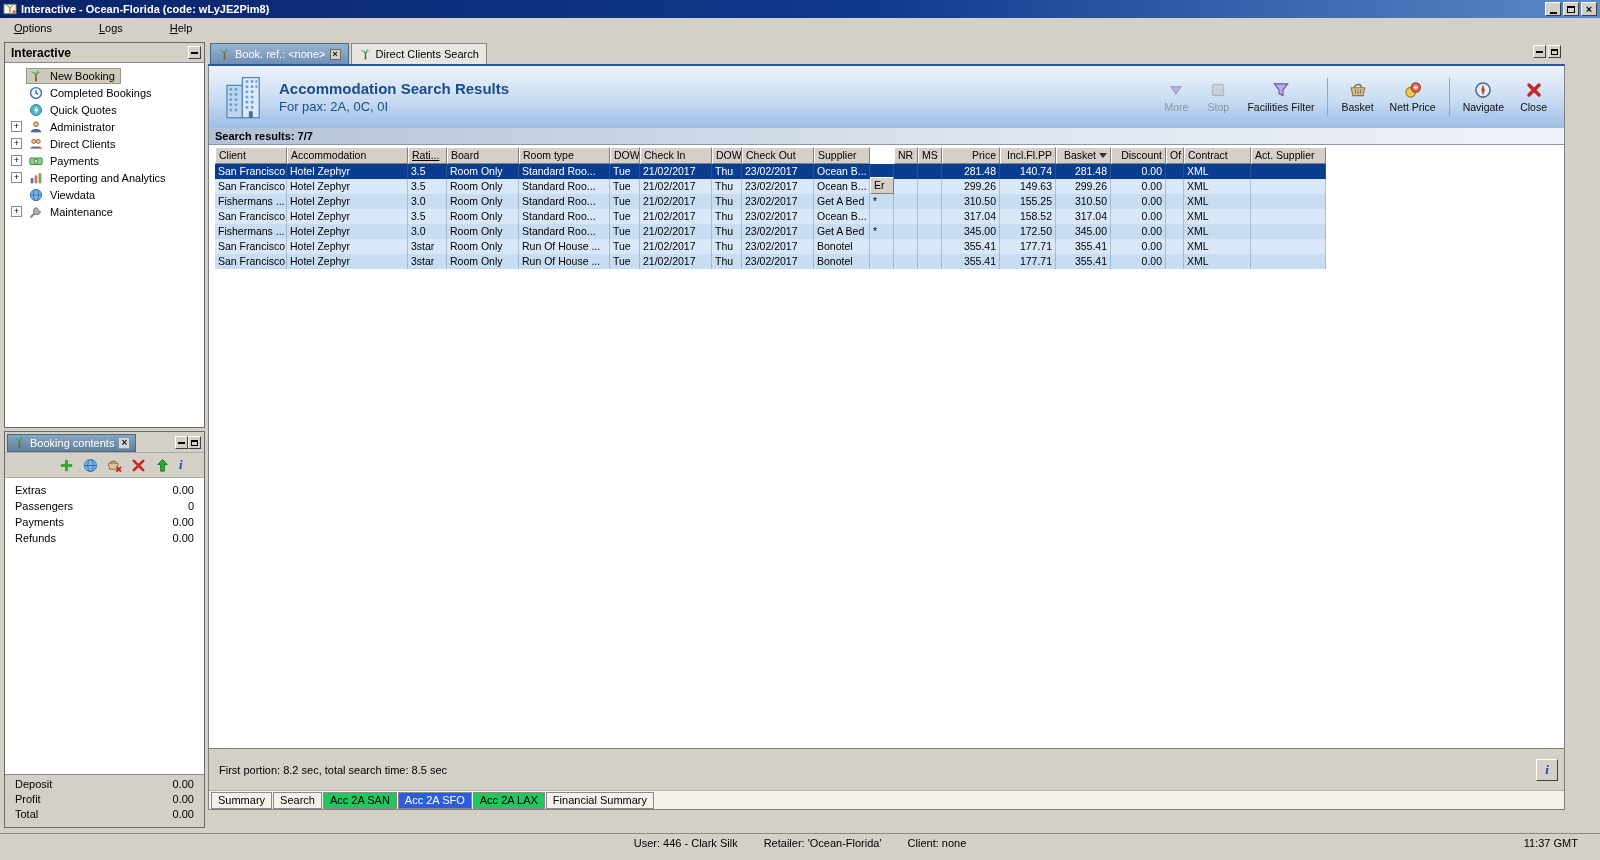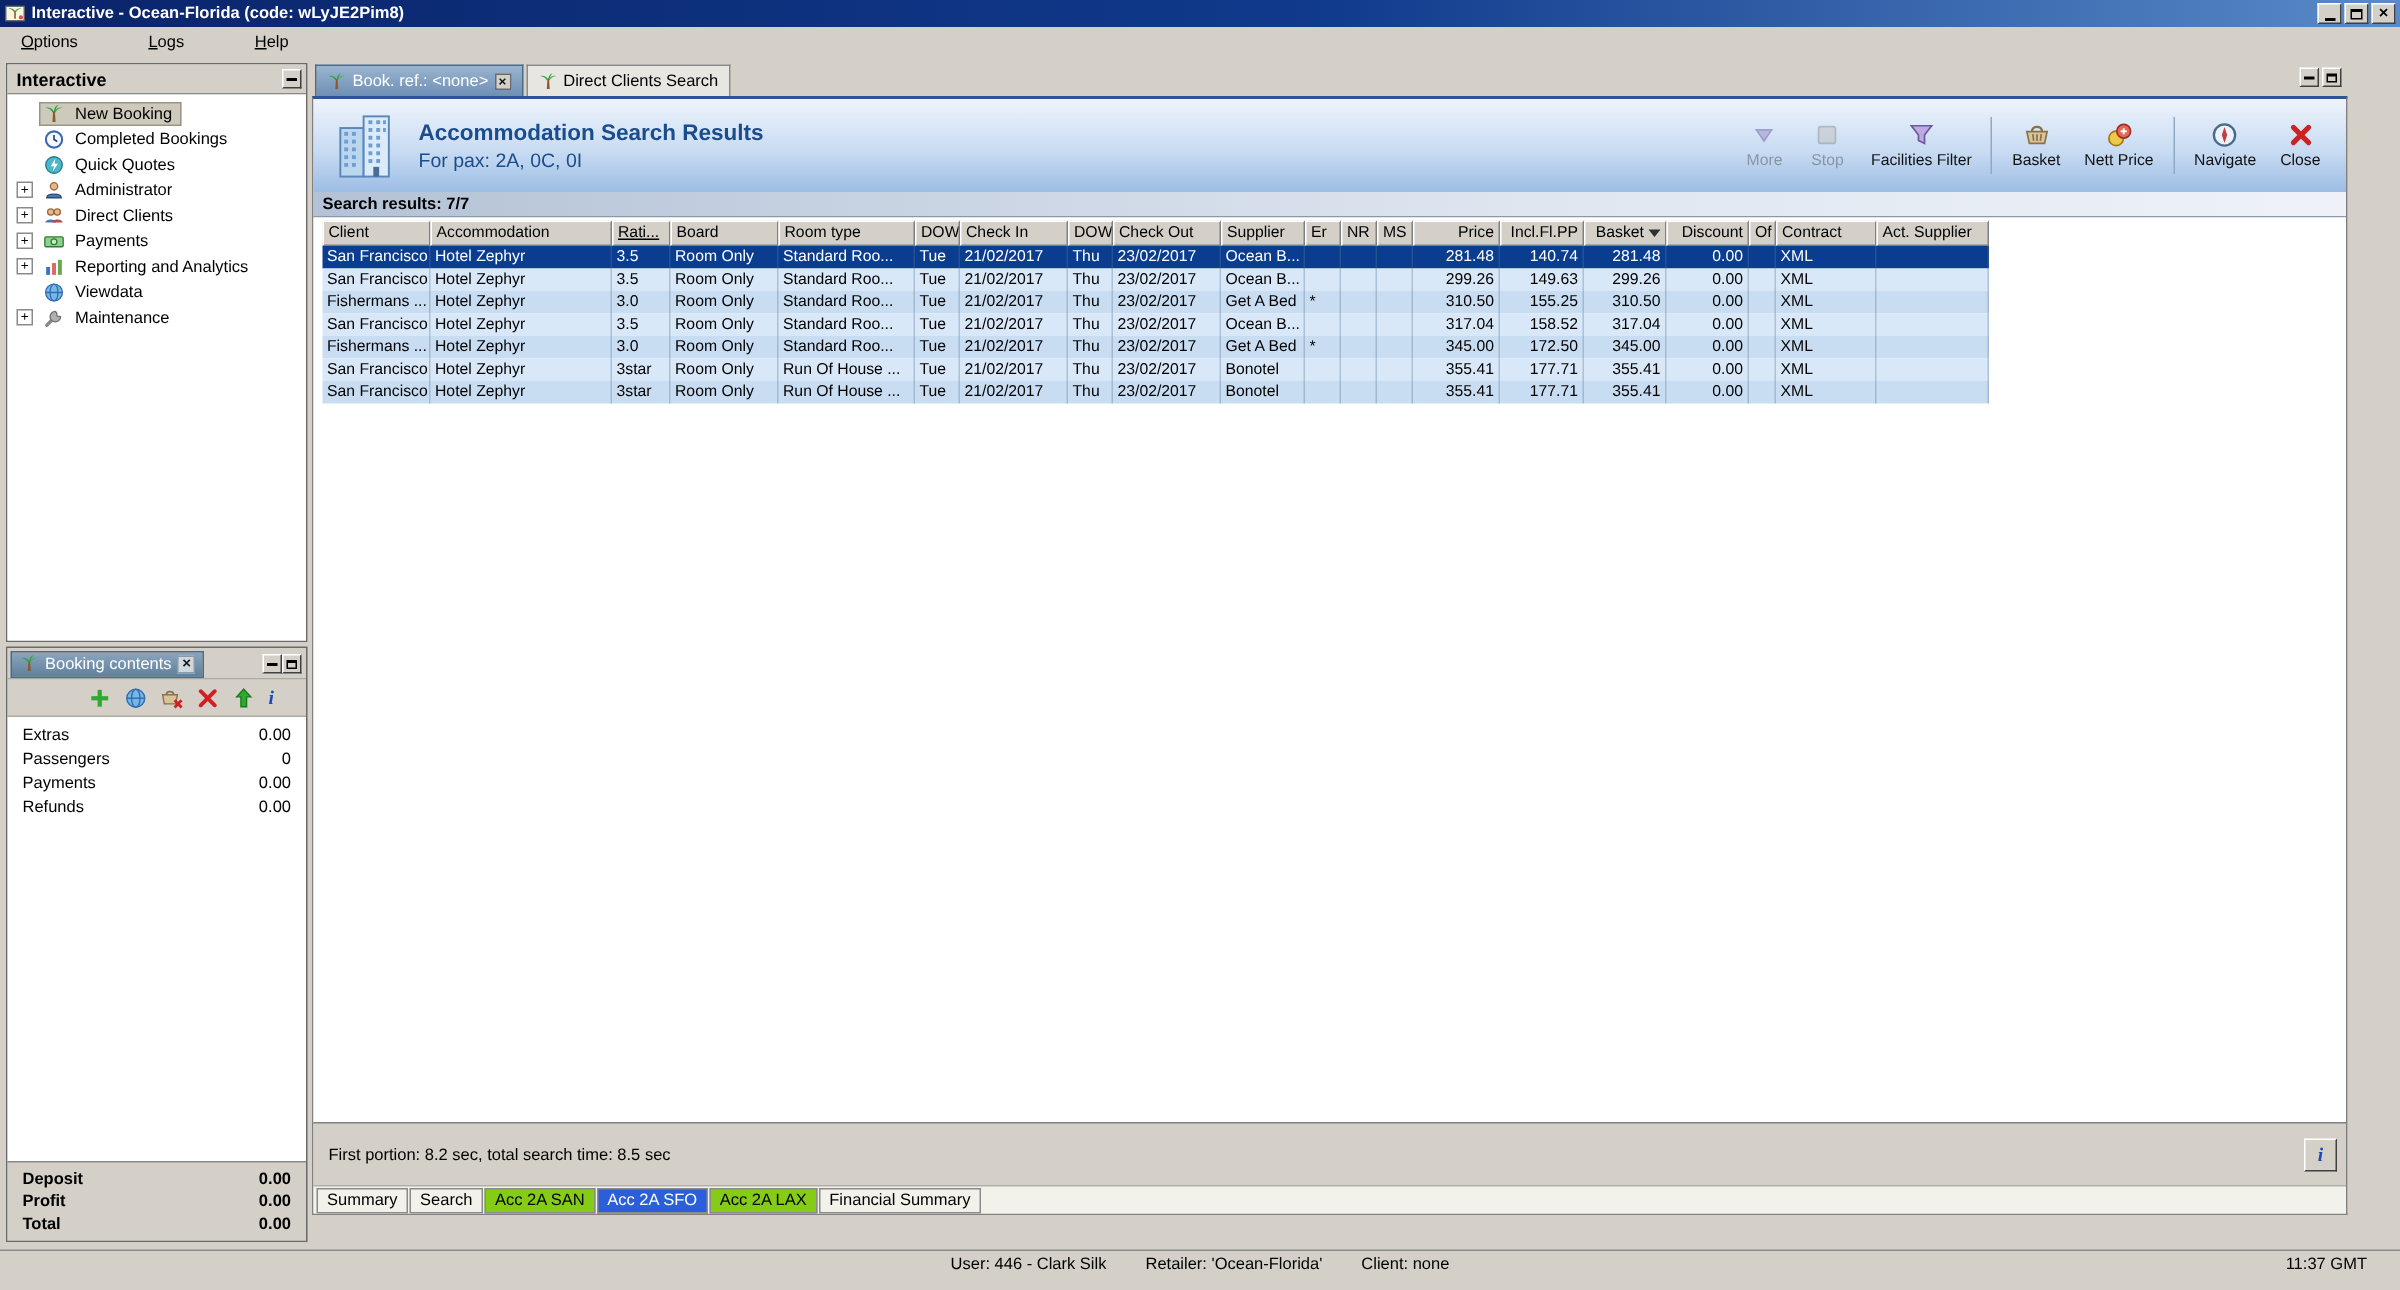--- a/index.html
+++ b/index.html
@@ -54,21 +54,21 @@
   .bc-close { color:#1a1a1a; background:#cfd8de; width:12px; height:12px; display:flex; align-items:center; justify-content:center;
     font-weight:bold; font-size:10px; border:1px solid #8a9aa8; }
   .bc-header .spacer { flex:1; }
   .bc-toolbar { height:25px; background:#d4d0c8; border-bottom:1px solid #b0aca0; display:flex; align-items:center; gap:9px; padding:0 8px 0 54px; }
   .bc-toolbar .icon { width:15px; height:15px; display:inline-flex; cursor:default; }
   .bc-toolbar .icon-info { margin-left:auto; margin-right:4px; }
   .info-glyph { font-family:"Liberation Serif", serif; font-style:italic; font-weight:bold; color:#1a4ab8; font-size:13px; line-height:13px; }
   .bc-rows { flex:1; background:#fff; padding-top:6px; }
   .bc-row { height:16px; display:flex; justify-content:space-between; padding:0 10px; }
   .bc-totals { background:#d4d0c8; border-top:1px solid #8a8a8a; padding:3px 0 4px; }
-  .bc-total-row { height:15px; display:flex; justify-content:space-between; padding:0 10px; font-weight:bold;align-items:center; }
+  .bc-total-row { height:15px; display:flex; justify-content:space-between; padding:0 10px; font-weight:normal; }
 
   
   .mdi { position:absolute; left:208px; top:42px; width:1357px; height:768px; }
   .tabbar { height:22px; display:flex; align-items:flex-end; padding-left:2px; position:relative; }
   .tab { height:21px; display:flex; align-items:center; gap:4px; padding:0 7px; margin-right:2px;
     border:1px solid #8a8a8a; border-bottom:none; background:#e8e6e0; cursor:default; }
   .tab .icon { width:13px; height:13px; display:inline-flex; }
   .tab.active { background:linear-gradient(180deg,#9ab4cf,#6e8fb5); color:#fff; border-color:#4a6a8a; }
   .tab-close { width:11px; height:11px; background:#d4d0c8; border:1px solid #6a6a6a; color:#111;
     display:flex; align-items:center; justify-content:center; font-size:9px; font-weight:bold; line-height:9px; }
@@ -110,21 +110,21 @@
   #gridBody .g-row:nth-child(even) { background:#d9e8f8; }
   #gridBody .g-row.selected { background:#0a3d8f !important; color:#fff; }
 
   .doc-footer { height:42px; background:#d4d0c8; border-top:1px solid #808080; display:flex; align-items:center; padding:0 6px; }
   .doc-footer .f-text { padding-left:4px; }
   .info-btn { margin-left:auto; width:22px; height:22px; background:#d4d0c8; border:1px solid;
     border-color:#fff #404040 #404040 #fff; display:flex; align-items:center; justify-content:center; }
 
   .bottom-tabs { height:19px; background:#f2f1ea; display:flex; align-items:flex-start; padding:1px 0 0 2px; border-top:1px solid #b0b0a8; }
   .b-tab { height:17px; padding:1px 6px; border:1px solid #8a8a8a; margin-right:1px; background:#f2f1ea; cursor:default; white-space:nowrap; }
-  .b-tab.green { background:#84cc16; }
+  .b-tab.green { background:#22c55e; }
   .b-tab.blue { background:#2b5fd9; color:#fff; }
 
   
   .statusbar { position:absolute; left:0; right:0; top:833px; height:18px; background:#d4d0c8;
     border-top:1px solid #8a8a8a; display:grid; grid-template-columns:1fr auto 1fr; align-items:center; }
   .status-center { display:flex; gap:26px; justify-content:center; }
   .status-right { text-align:right; padding-right:22px; }
 </style>
 </head>
 <body>
@@ -553,21 +553,21 @@
             </div>
             <div class="g-cell" style="width: 30px;">
               <span>DOW</span>
             </div>
             <div class="g-cell" style="width: 72px;">
               <span>Check Out</span>
             </div>
             <div class="g-cell" style="width: 56px;">
               <span>Supplier</span>
             </div>
-            <div class="g-cell" style="width: 24px;">
+            <div class="g-cell" style="width: 24px; margin-top: 30px;">
               <span>Er</span>
             </div>
             <div class="g-cell" style="width: 24px;">
               <span>NR</span>
             </div>
             <div class="g-cell" style="width: 24px;">
               <span>MS</span>
             </div>
             <div class="g-cell right" style="width: 58px;">
               <span>Price</span>

